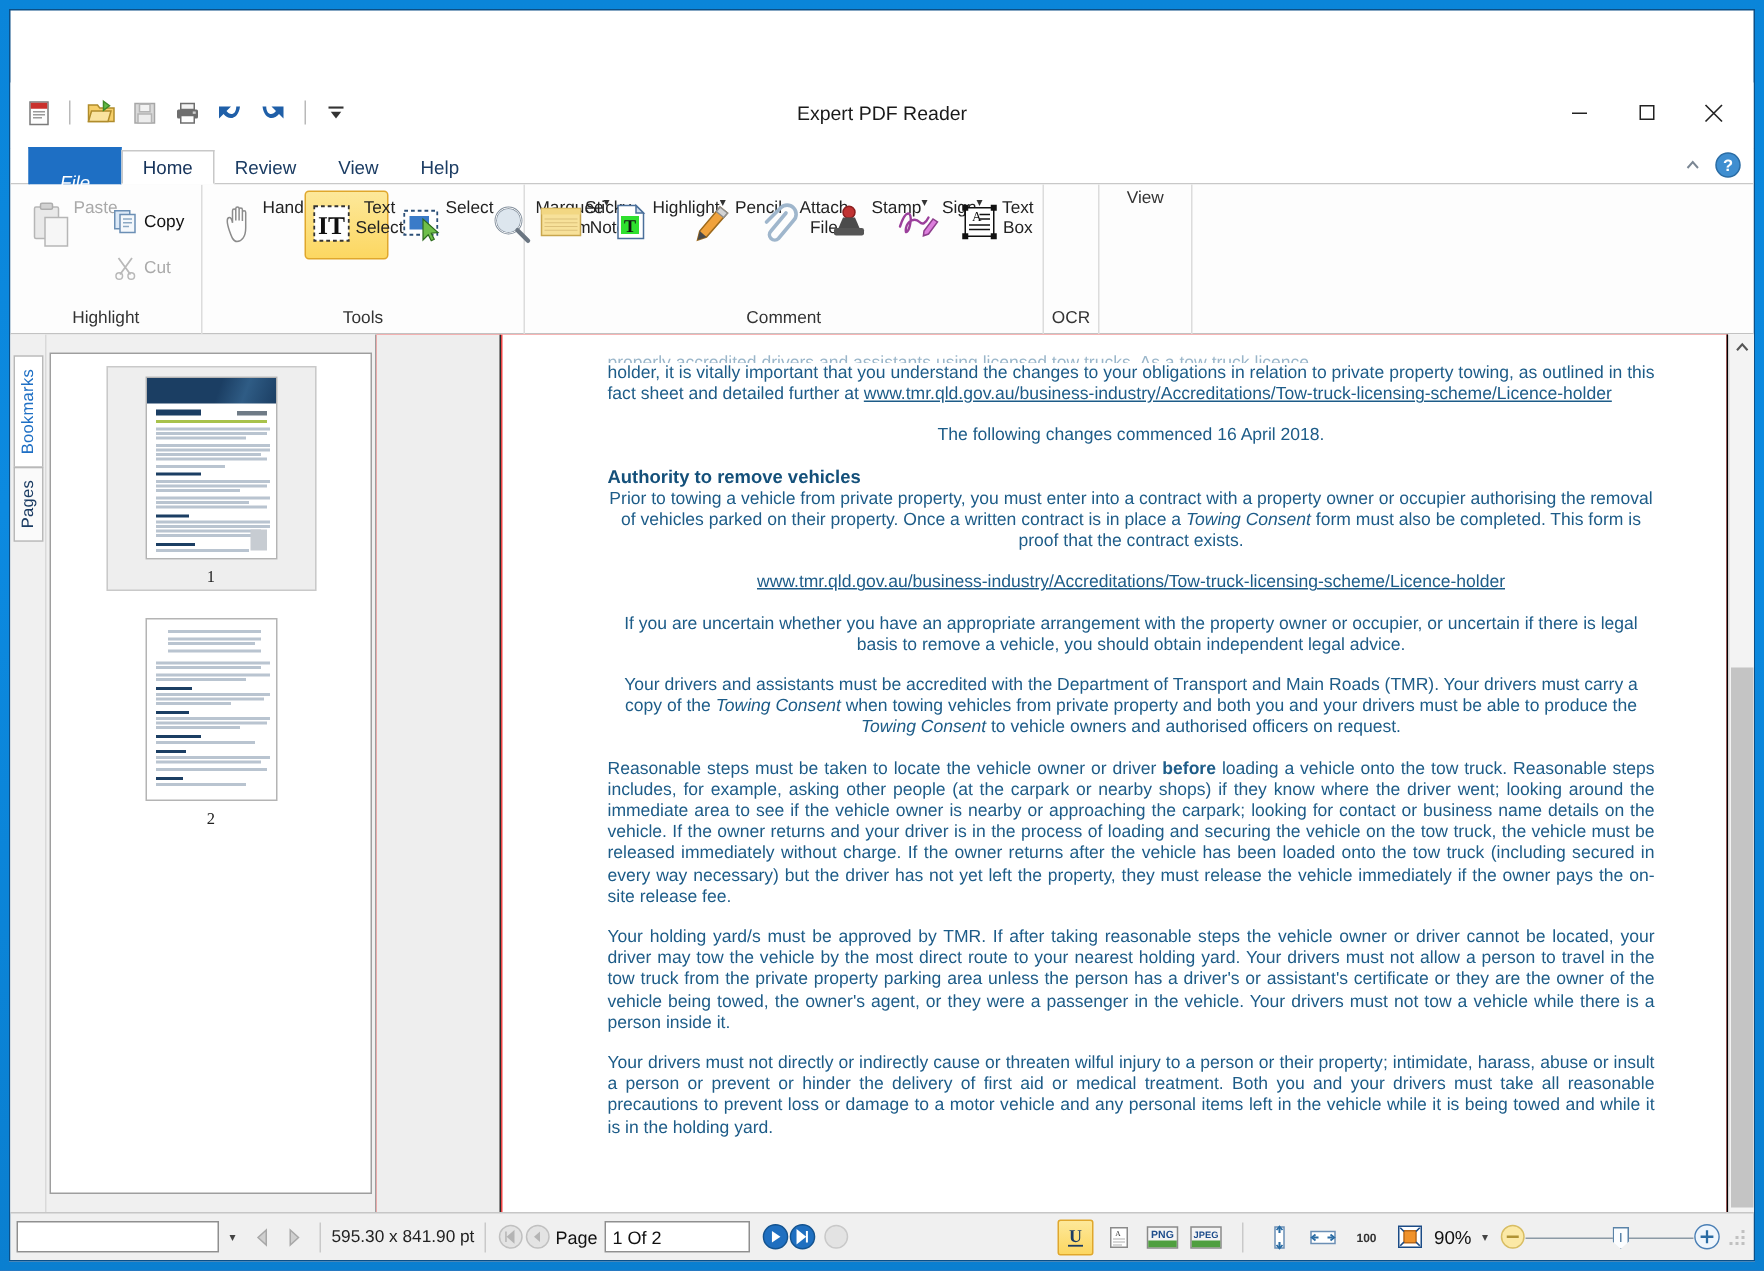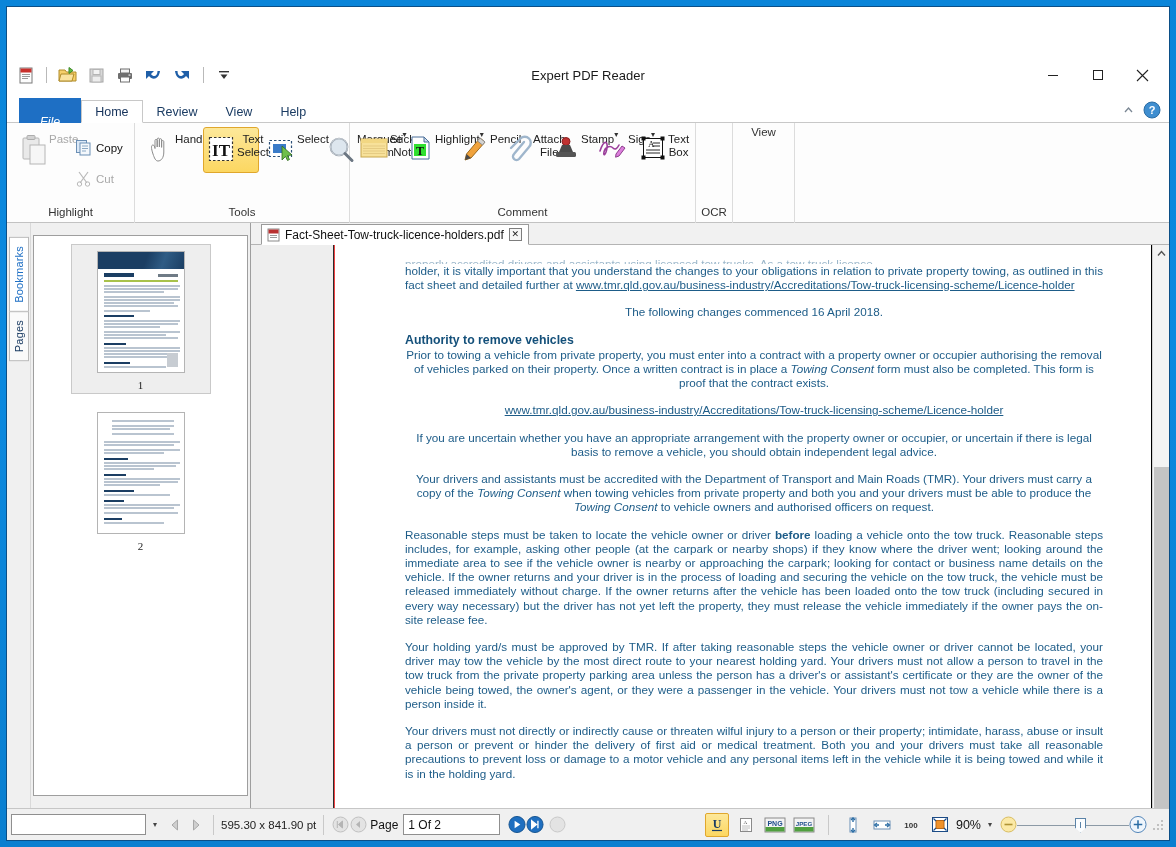--- a/index.html
+++ b/index.html
@@ -700,34 +700,20 @@
             <div class="mini-line" style="top:99px;width:74px"></div>
             <div class="mini-head" style="top:105px;width:18px"></div>
             <div class="mini-line" style="top:109px;width:60px"></div>
           </div>
           <div class="thumb-num">2</div>
         </div>
       </div>
     </div>
 
     <div id="doc-pane">
-      <div id="doc-tabstrip">
-        <div class="doc-tab">
-          <span>
-            <svg width="13" height="14" viewBox="0 0 13 14">
-              <rect x="1" y="1" width="11" height="12" fill="#fff" stroke="#8a8a8a"></rect>
-              <rect x="1.5" y="1.5" width="10" height="4" fill="#b93030"></rect>
-              <rect x="3" y="7" width="7" height="1" fill="#9a9a9a"></rect>
-              <rect x="3" y="9" width="7" height="1" fill="#9a9a9a"></rect>
-            </svg>
-          </span>
-          <span>Fact-Sheet-Tow-truck-licence-holders.pdf</span>
-          <span class="doc-tab-close">✕</span>
-        </div>
-      </div>
 
       <div id="doc-scrollarea">
         <div id="doc-canvas">
           <div id="gray-left"></div>
           <div id="page-sheet">
             <div class="pdf">
               <div class="clip-top">
                 <span style="opacity:.45">properly accredited drivers and assistants using licensed tow trucks. As a tow truck licence</span>
               </div>
               <p><span>holder, it is vitally important that you understand the changes to your obligations in relation to private property towing, as outlined in this fact sheet and detailed further at </span><a href="#">www.tmr.qld.gov.au/business-industry/Accreditations/Tow-truck-licensing-scheme/Licence-holder</a></p>

